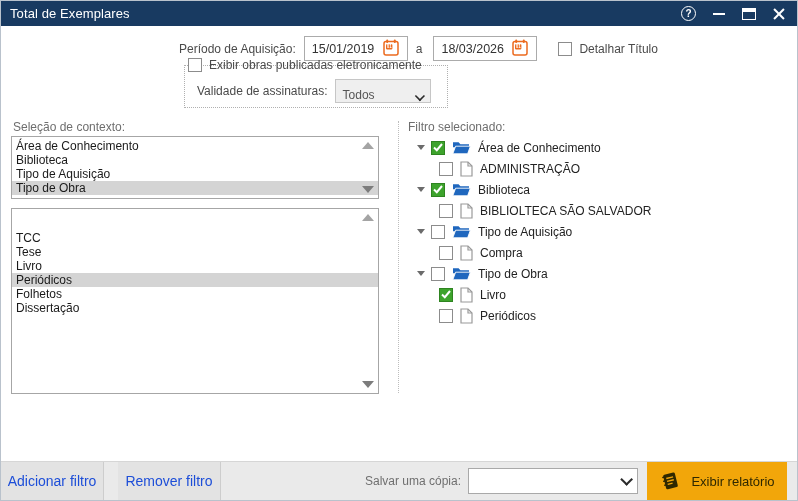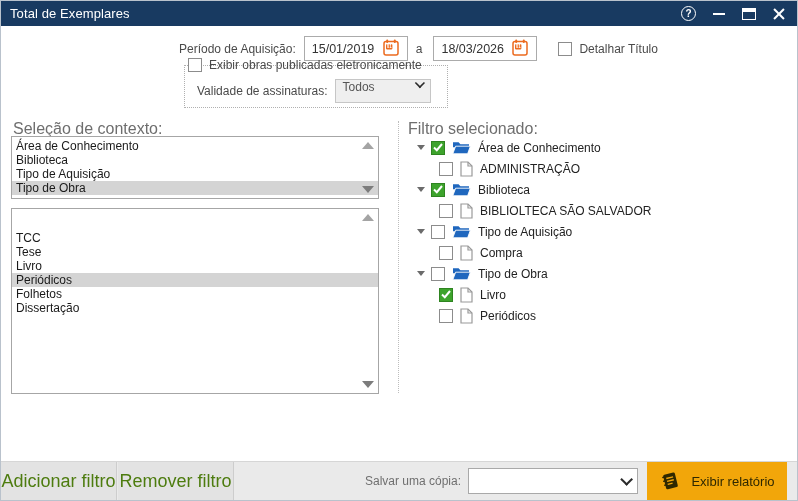--- a/index.html
+++ b/index.html
@@ -56,26 +56,26 @@
   .group-legend {
     position: absolute; left: 3px; top: -8px; display: flex; align-items: center; gap: 7px;
     font-size: 12px; color: #4a4a4a; white-space: nowrap;
   }
   .group-inner {
     position: absolute; left: 12px; top: 13px; display: flex; align-items: center;
     font-size: 12px; color: #4a4a4a;
   }
   .select-gray {
     margin-left: 7px; width: 96px; height: 24px; background: #efefef;
-    border: 1px solid #c6c6c6; display: flex; align-items: flex-start; justify-content: space-between;
+    border: 1px solid #c6c6c6; display: flex; align-items: flex-end; justify-content: space-between;
     padding: 0 7px; font-size: 12px; color: #555; cursor: pointer;
   }
 
   
-  .lbl-gray { position: absolute; font-size: 16px; color: #6e6e6e; }
+  .lbl-gray { position: absolute; font-size: 12px; color: #6e6e6e; }
   .listbox {
     position: absolute; left: 10px; width: 368px; background: #fff;
     border: 1px solid #a6a6a6; font-size: 12px; color: #1a1a1a; overflow: hidden;
   }
   .listbox .li { height: 14px; line-height: 14px; padding-left: 4px; white-space: nowrap; cursor: default; }
   .listbox .li.sel { background: #d4d4d4; }
   .lb-items { padding-top: 2px; }
   .arr { position: absolute; right: 4px; width: 0; height: 0; border-left: 6px solid transparent; border-right: 6px solid transparent; cursor: pointer; }
   .arr-up { top: 5px; border-bottom: 7px solid #a4a4a4; }
   .arr-dn { bottom: 5px; border-top: 7px solid #7c7c7c; }
@@ -92,23 +92,23 @@
   .cb-on { background: #3da32c; border-color: #2e8420; }
   .t-icon { margin-right: 7px; display: flex; flex: none; }
   .t-label { white-space: nowrap; }
 
   
   .bottombar {
     position: absolute; left: 0; right: 0; bottom: 0; height: 39px;
     background: #eaeaea; border-top: 1px solid #d6d6d6;
   }
   .bb-btn {
-    position: absolute; top: 0; height: 100%; width: 116px;
+    position: absolute; top: 0; height: 100%; width: 103px;
     background: #e3e3e3; border: none; border-right: 1px solid #cdcdcd;
-    font-family: "Liberation Sans", sans-serif; font-size: 18px; color: #4d7c0f; cursor: pointer;
+    font-family: "Liberation Sans", sans-serif; font-size: 14px; color: #1d4ed8; cursor: pointer;
     display: flex; align-items: center; justify-content: center;
   }
   .bb-add { left: 0; }
   .bb-remove { left: 117px; }
   .bb-save-label { position: absolute; left: 330px; top: 12px; width: 130px; text-align: right; font-size: 12px; color: #6f6f6f; }
   .bb-select {
     position: absolute; left: 467px; top: 6px; width: 170px; height: 26px;
     background: #fff; border: 1px solid #a9a9a9; cursor: pointer;
     display: flex; align-items: center; justify-content: flex-end; padding-right: 8px;
   }

